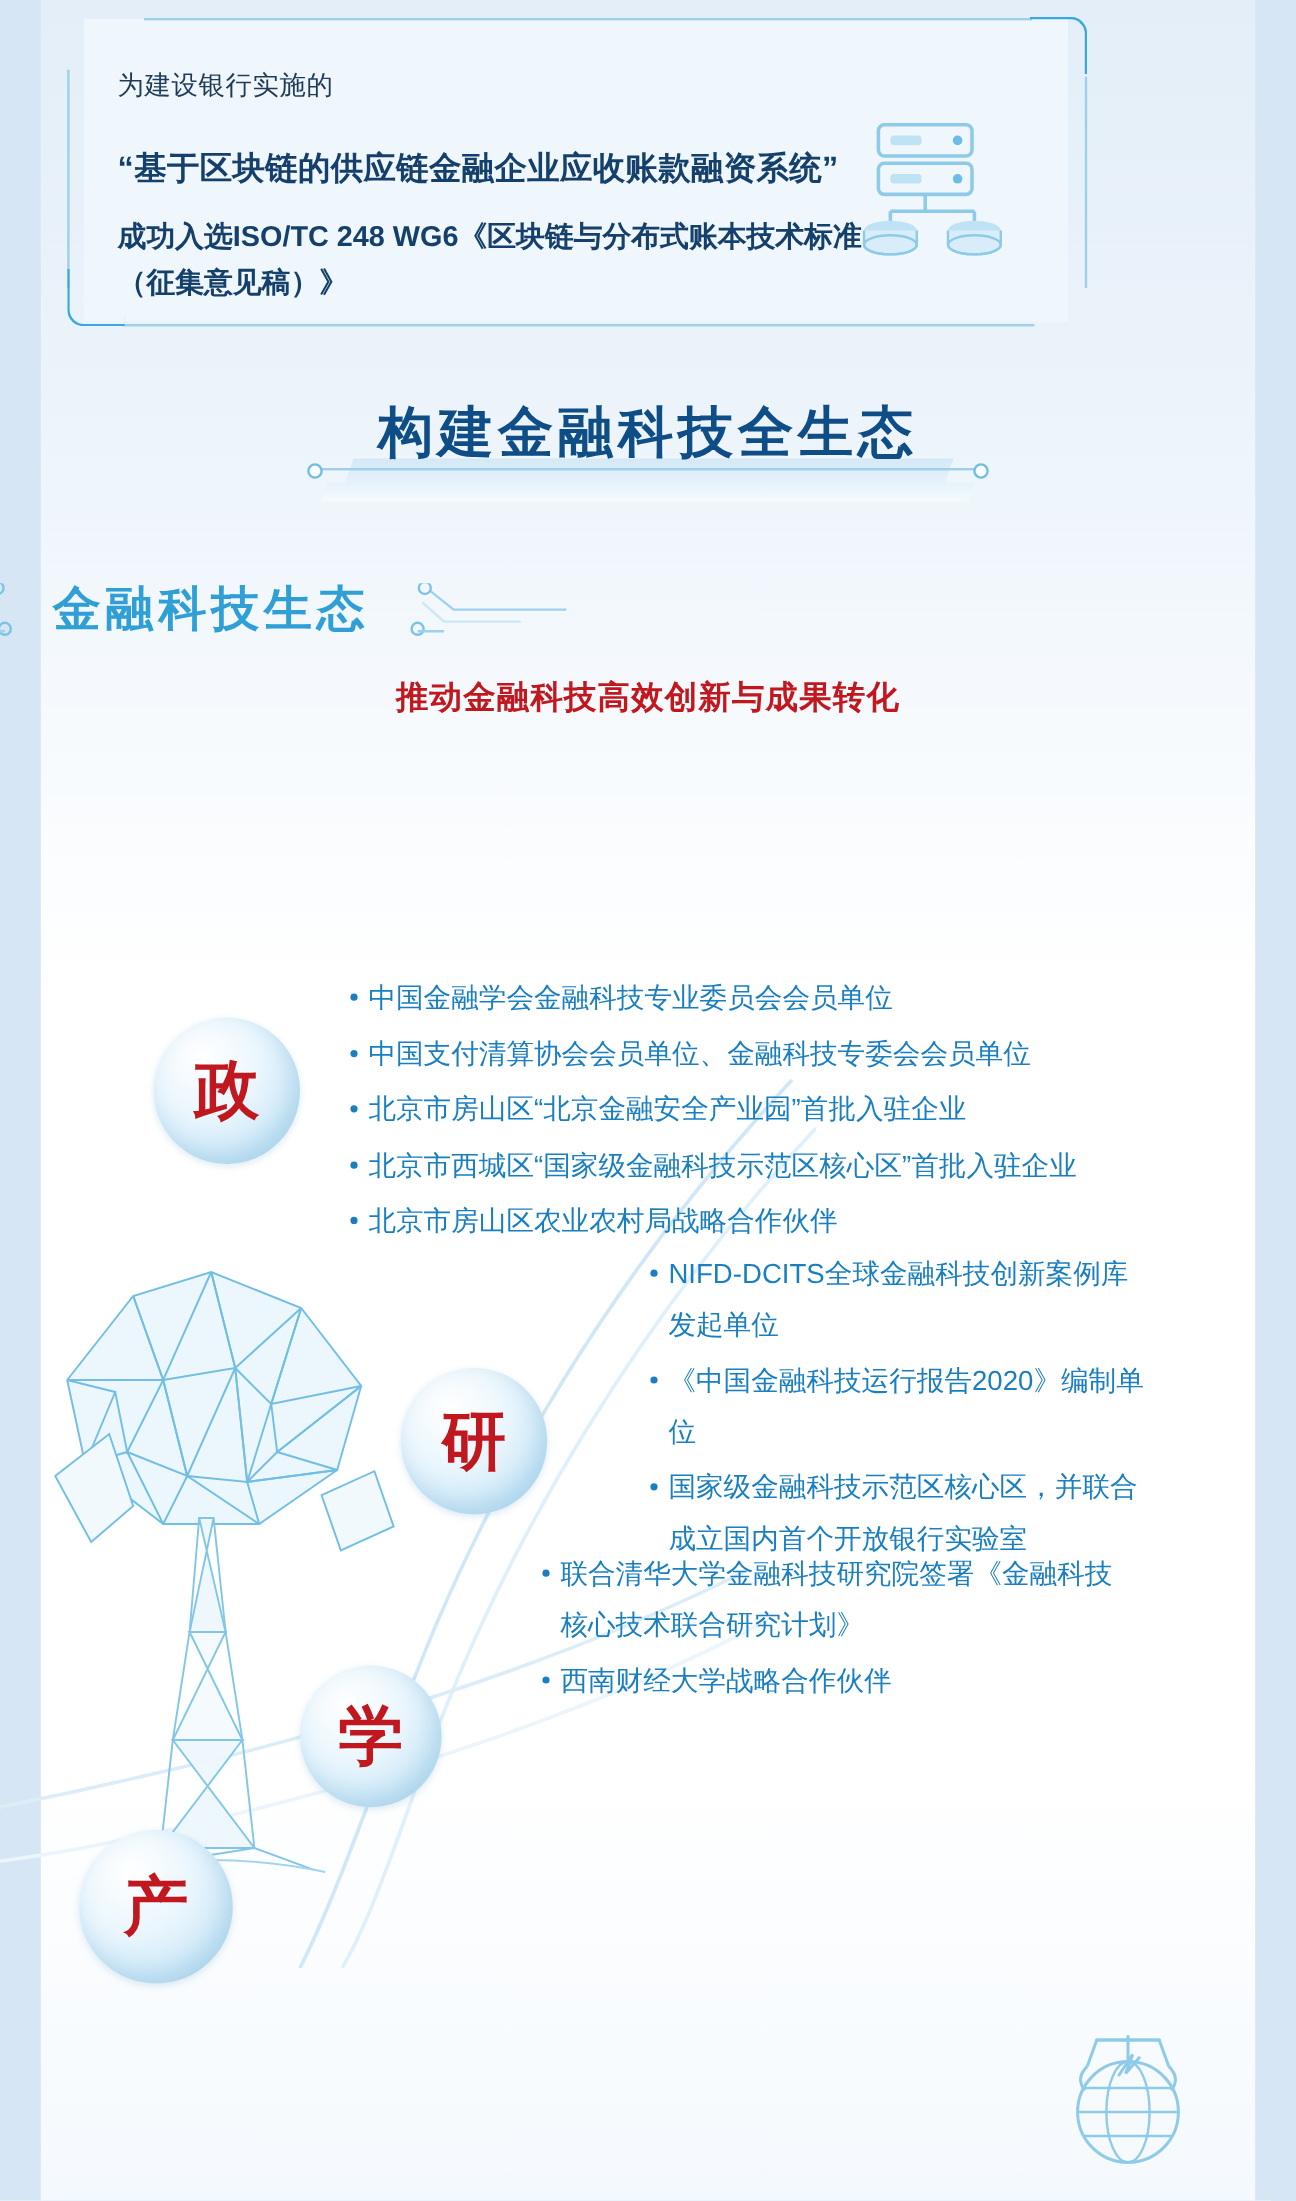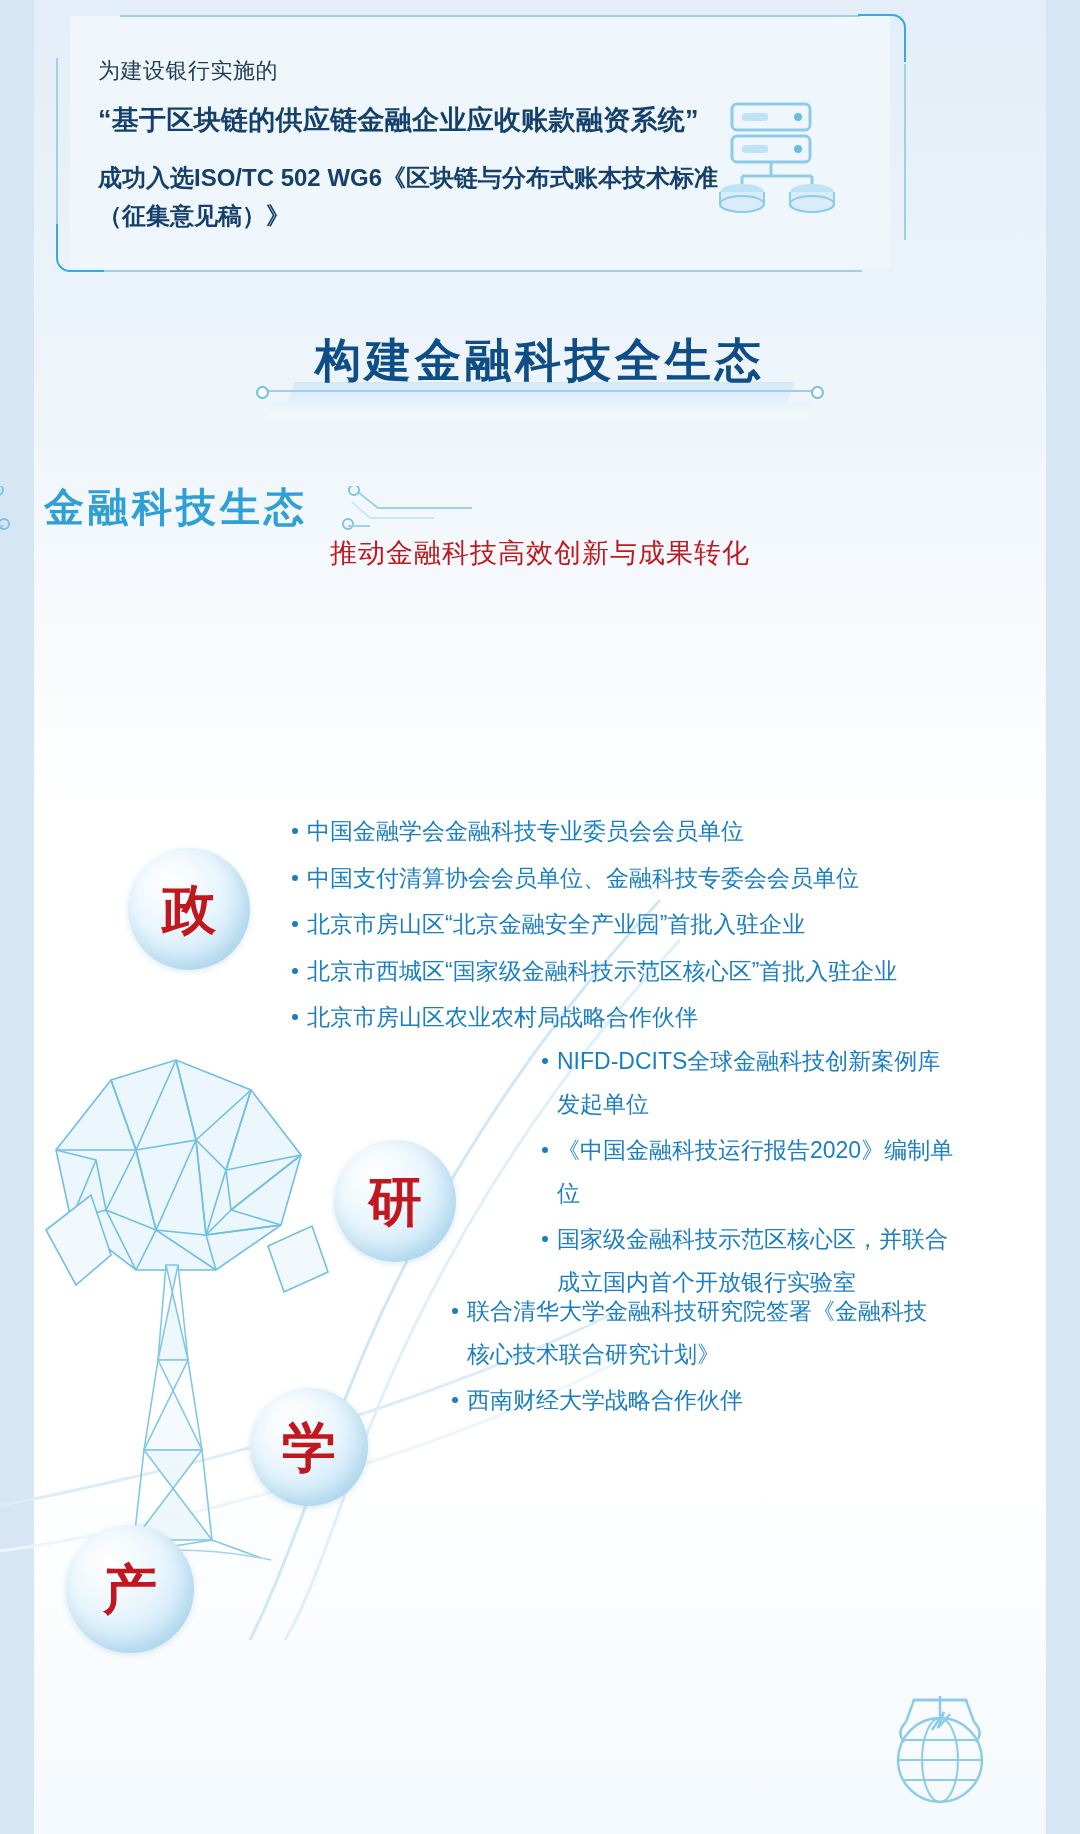--- a/index.html
+++ b/index.html
@@ -90,21 +90,21 @@
   .top-text {
     position: absolute;
     left: 38px;
     top: 48px;
     width: 640px;
   }
   .t-lead {
     font-size: 22px;
     color: #1f3b57;
     letter-spacing: 0.5px;
-    margin-bottom: 14px;
+    margin-bottom: 34px;
   }
   .t-main {
     font-size: 27px;
     font-weight: bold;
     color: #14406b;
     letter-spacing: 0.3px;
     line-height: 1.5;
     margin-bottom: 18px;
   }
   .t-sub {
@@ -201,25 +201,25 @@
     top: 50%;
     transform: translateY(-50%);
     width: 150px; height: 44px;
   }
   .deco.left { right: 100%; margin-right: 16px; }
   .deco.right { left: 100%; margin-left: 16px; }
 
   .red-sub {
     position: absolute;
     left: 0;
-    top: 532px;
+    top: 560px;
     width: 1080px;
     text-align: center;
     color: #c0181e;
-    font-weight: normal;
+    font-weight: bold;
     font-size: 27px;
     line-height: 1.6;
     letter-spacing: 1px;
   }
 
   
   .tree-art {
     position: absolute;
     left: 16px;
     top: 1020px;
@@ -305,21 +305,21 @@
     <div class="line-left"></div>
     <div class="line-right"></div>
     <div class="line-bottom"></div>
     <div class="corner tr"></div>
     <div class="corner bl"></div>
 
     <div class="top-text">
       <div class="t-lead">为建设银行实施的</div>
       <div class="t-main">“基于区块链的供应链金融企业应收账款融资系统”</div>
       <div class="t-sub">
-        <span class="plain">成功入选ISO/TC 502 WG6</span><span>《区块链与分布式账本技术标准（征集意见稿）》</span>
+        <span class="plain">成功入选ISO/TC 248 WG6</span><span>《区块链与分布式账本技术标准（征集意见稿）》</span>
       </div>
     </div>
 
     <svg class="db-icon" viewBox="0 0 132 126">
       <rect x="20" y="4" width="78" height="26" rx="5" fill="none" stroke="#8ecbe9" stroke-width="3"></rect>
       <rect x="20" y="36" width="78" height="26" rx="5" fill="none" stroke="#8ecbe9" stroke-width="3"></rect>
       <rect x="30" y="13" width="26" height="8" rx="3" fill="#bfe2f4"></rect>
       <rect x="30" y="45" width="26" height="8" rx="3" fill="#bfe2f4"></rect>
       <circle cx="86" cy="17" r="4" fill="#6cbde4"></circle>
       <circle cx="86" cy="49" r="4" fill="#6cbde4"></circle>

